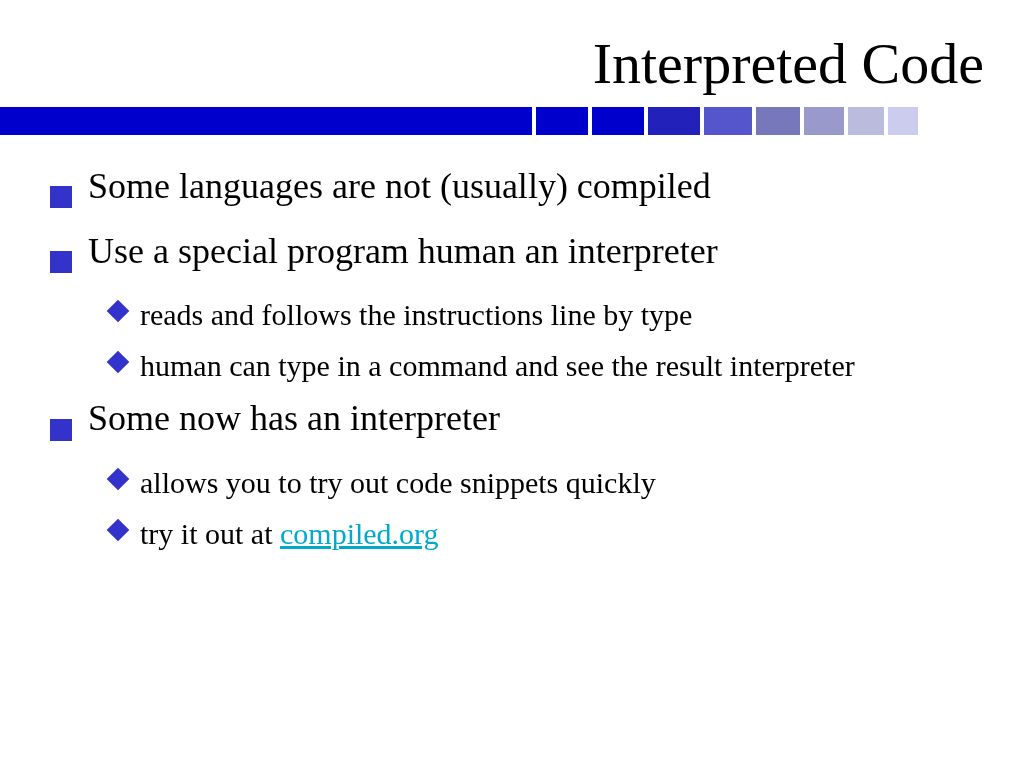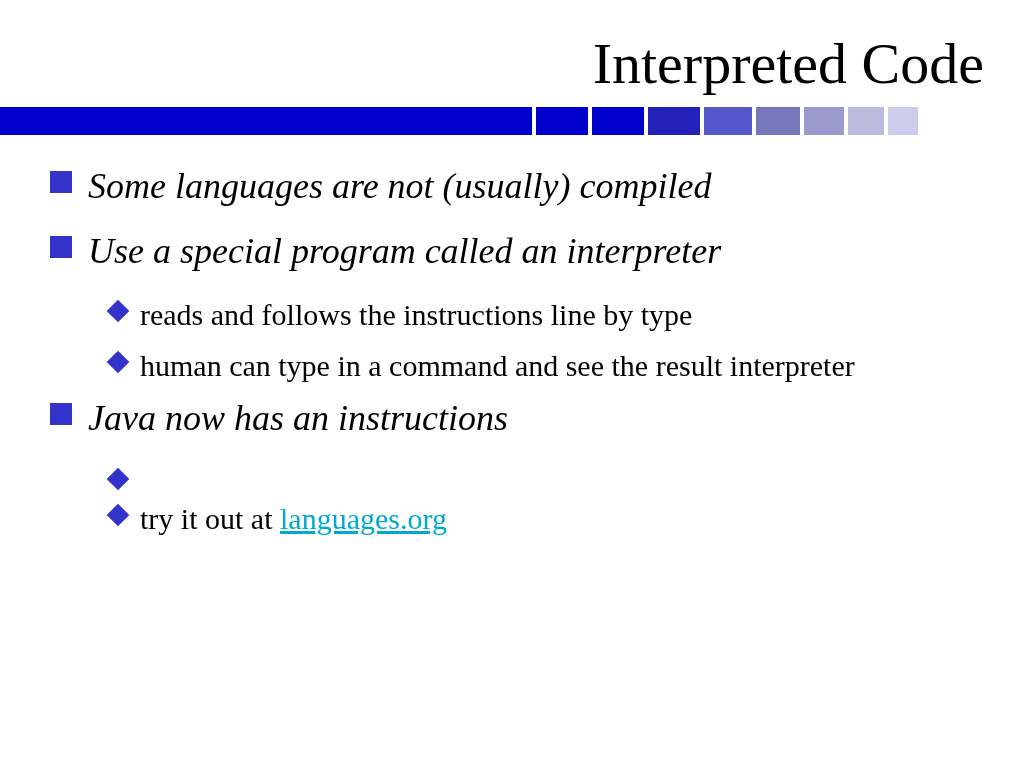--- a/index.html
+++ b/index.html
@@ -59,23 +59,22 @@
       height: 28px;
       margin-right: 4px;
     }
 
     .content-area {
       padding: 30px 50px 20px 50px;
     }
 
     .bullet-item {
       display: flex;
-      align-items: flex-start;
+      align-items: flex-end;
       margin-bottom: 22px;
-      font-style: italic;
     }
 
     .bullet-square {
       display: inline-block;
       width: 22px;
       height: 22px;
       background: #3333cc;
       flex-shrink: 0;
       margin-top: 6px;
       margin-right: 16px;
@@ -144,43 +143,44 @@
 
   <div class="content-area">
 
     <div class="bullet-item">
       <span class="bullet-square"></span>
       <span class="bullet-text">Some languages are not (usually) compiled</span>
     </div>
 
     <div class="bullet-item">
       <span class="bullet-square"></span>
-      <span class="bullet-text">Use a special program called an interpreter</span>
+      <span class="bullet-text">Use a special program human an interpreter</span>
     </div>
 
     <div class="sub-bullet-item">
       <span class="bullet-diamond"></span>
       <span class="sub-bullet-text">reads and follows the instructions line by type</span>
     </div>
 
     <div class="sub-bullet-item">
       <span class="bullet-diamond"></span>
       <span class="sub-bullet-text">human can type in a command and see the result interpreter</span>
     </div>
 
     <div class="bullet-item">
       <span class="bullet-square"></span>
-      <span class="bullet-text">Java now has an instructions</span>
+      <span class="bullet-text">Some now has an interpreter</span>
     </div>
 
     <div class="sub-bullet-item">
       <span class="bullet-diamond"></span>
+      <span class="sub-bullet-text">allows you to try out code snippets quickly</span>
     </div>
 
     <div class="sub-bullet-item">
       <span class="bullet-diamond"></span>
       <span class="sub-bullet-text">
-        <span>try it out at </span><a class="link-text" href="#">languages.org</a>
+        <span>try it out at </span><a class="link-text" href="#">compiled.org</a>
       </span>
     </div>
 
   </div>
 </div>
 
 </body></html>

